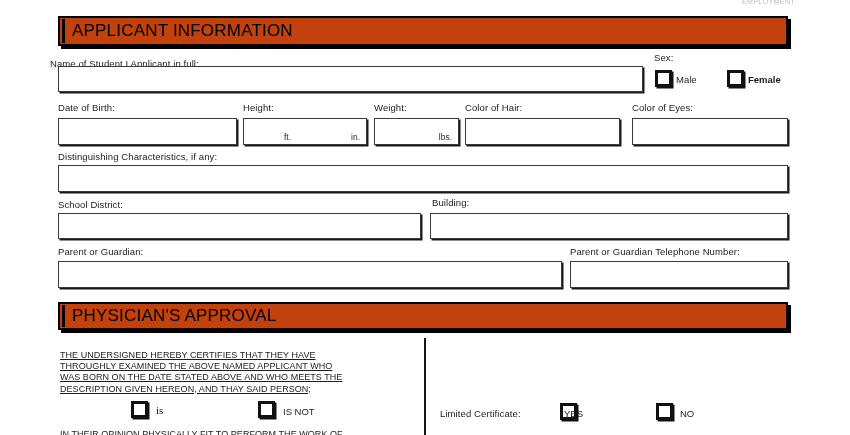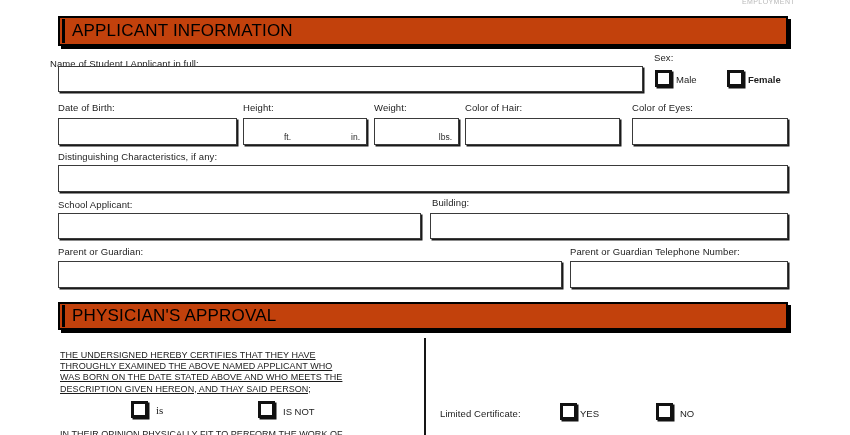--- a/index.html
+++ b/index.html
@@ -172,21 +172,21 @@
 
   <div class="lbl" style="left:465px; top:102px;">Color of Hair:</div>
   <div class="box" style="left:465px; top:118px; width:155px; height:27px;"></div>
 
   <div class="lbl" style="left:632px; top:102px;">Color of Eyes:</div>
   <div class="box" style="left:632px; top:118px; width:156px; height:27px;"></div>
 
   <div class="lbl" style="left:58px; top:151px;">Distinguishing Characteristics, if any:</div>
   <div class="box" style="left:58px; top:165px; width:730px; height:27px;"></div>
 
-  <div class="lbl" style="left:58px; top:199px;">School Applicant:</div>
+  <div class="lbl" style="left:58px; top:199px;">School District:</div>
   <div class="box" style="left:58px; top:213px; width:363px; height:26px;"></div>
 
   <div class="lbl" style="left:432px; top:197px;">Building:</div>
   <div class="box" style="left:430px; top:213px; width:358px; height:26px;"></div>
 
   <div class="lbl" style="left:58px; top:246px;">Parent or Guardian:</div>
   <div class="box" style="left:58px; top:261px; width:504px; height:27px;"></div>
 
   <div class="lbl" style="left:570px; top:246px;">Parent or Guardian Telephone Number:</div>
   <div class="box" style="left:570px; top:261px; width:218px; height:27px;"></div>
@@ -208,18 +208,18 @@
 
   <div class="cbx" style="left:258px; top:401px;"></div>
   <div class="cbx-lbl" style="left:283px; top:406px;">IS NOT</div>
 
   <div class="clip-line" style="left:60px; top:429px; width:350px; height:6px;">IN THEIR OPINION PHYSICALLY FIT TO PERFORM THE WORK OF</div>
 
 
   <div class="lbl" style="left:440px; top:408px;">Limited Certificate:</div>
 
   <div class="cbx" style="left:560px; top:403px;"></div>
-  <div class="cbx-lbl" style="left:580px; top:408px;">YES</div>
+  <div class="cbx-lbl" style="left:564px; top:408px;">YES</div>
 
   <div class="cbx" style="left:656px; top:403px;"></div>
   <div class="cbx-lbl" style="left:680px; top:408px;">NO</div>
 
 </div>
 
 </body></html>

